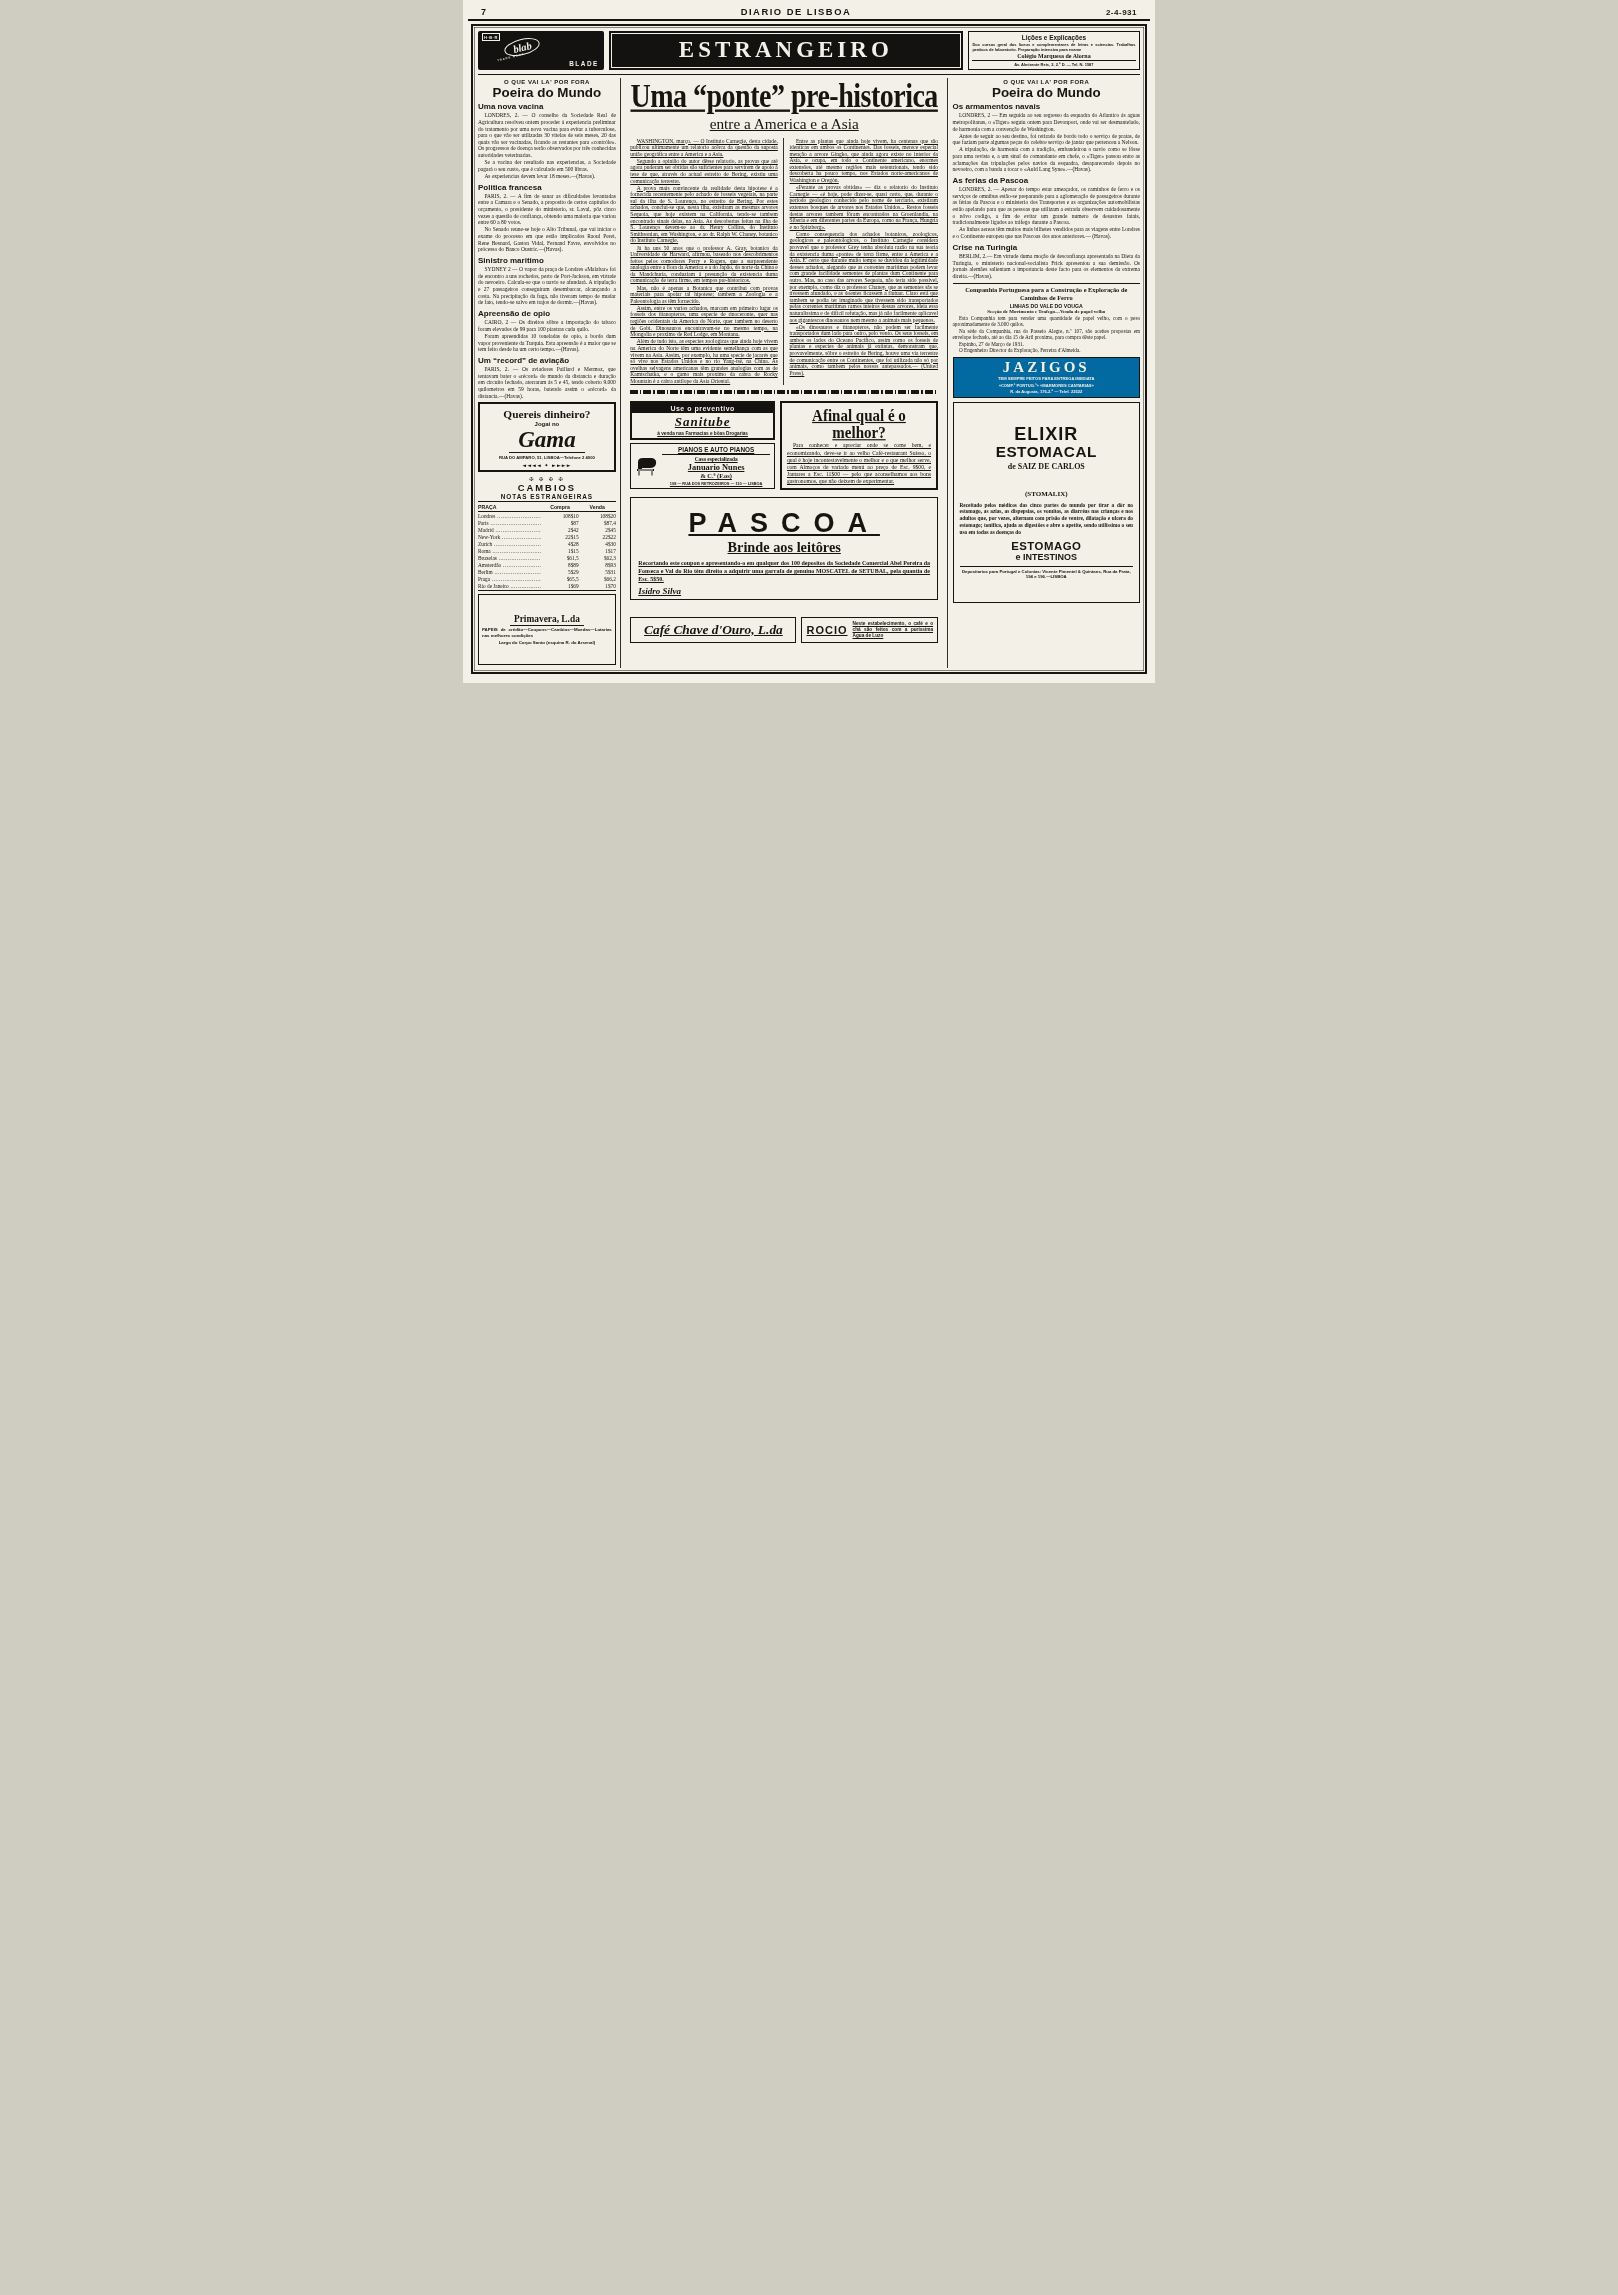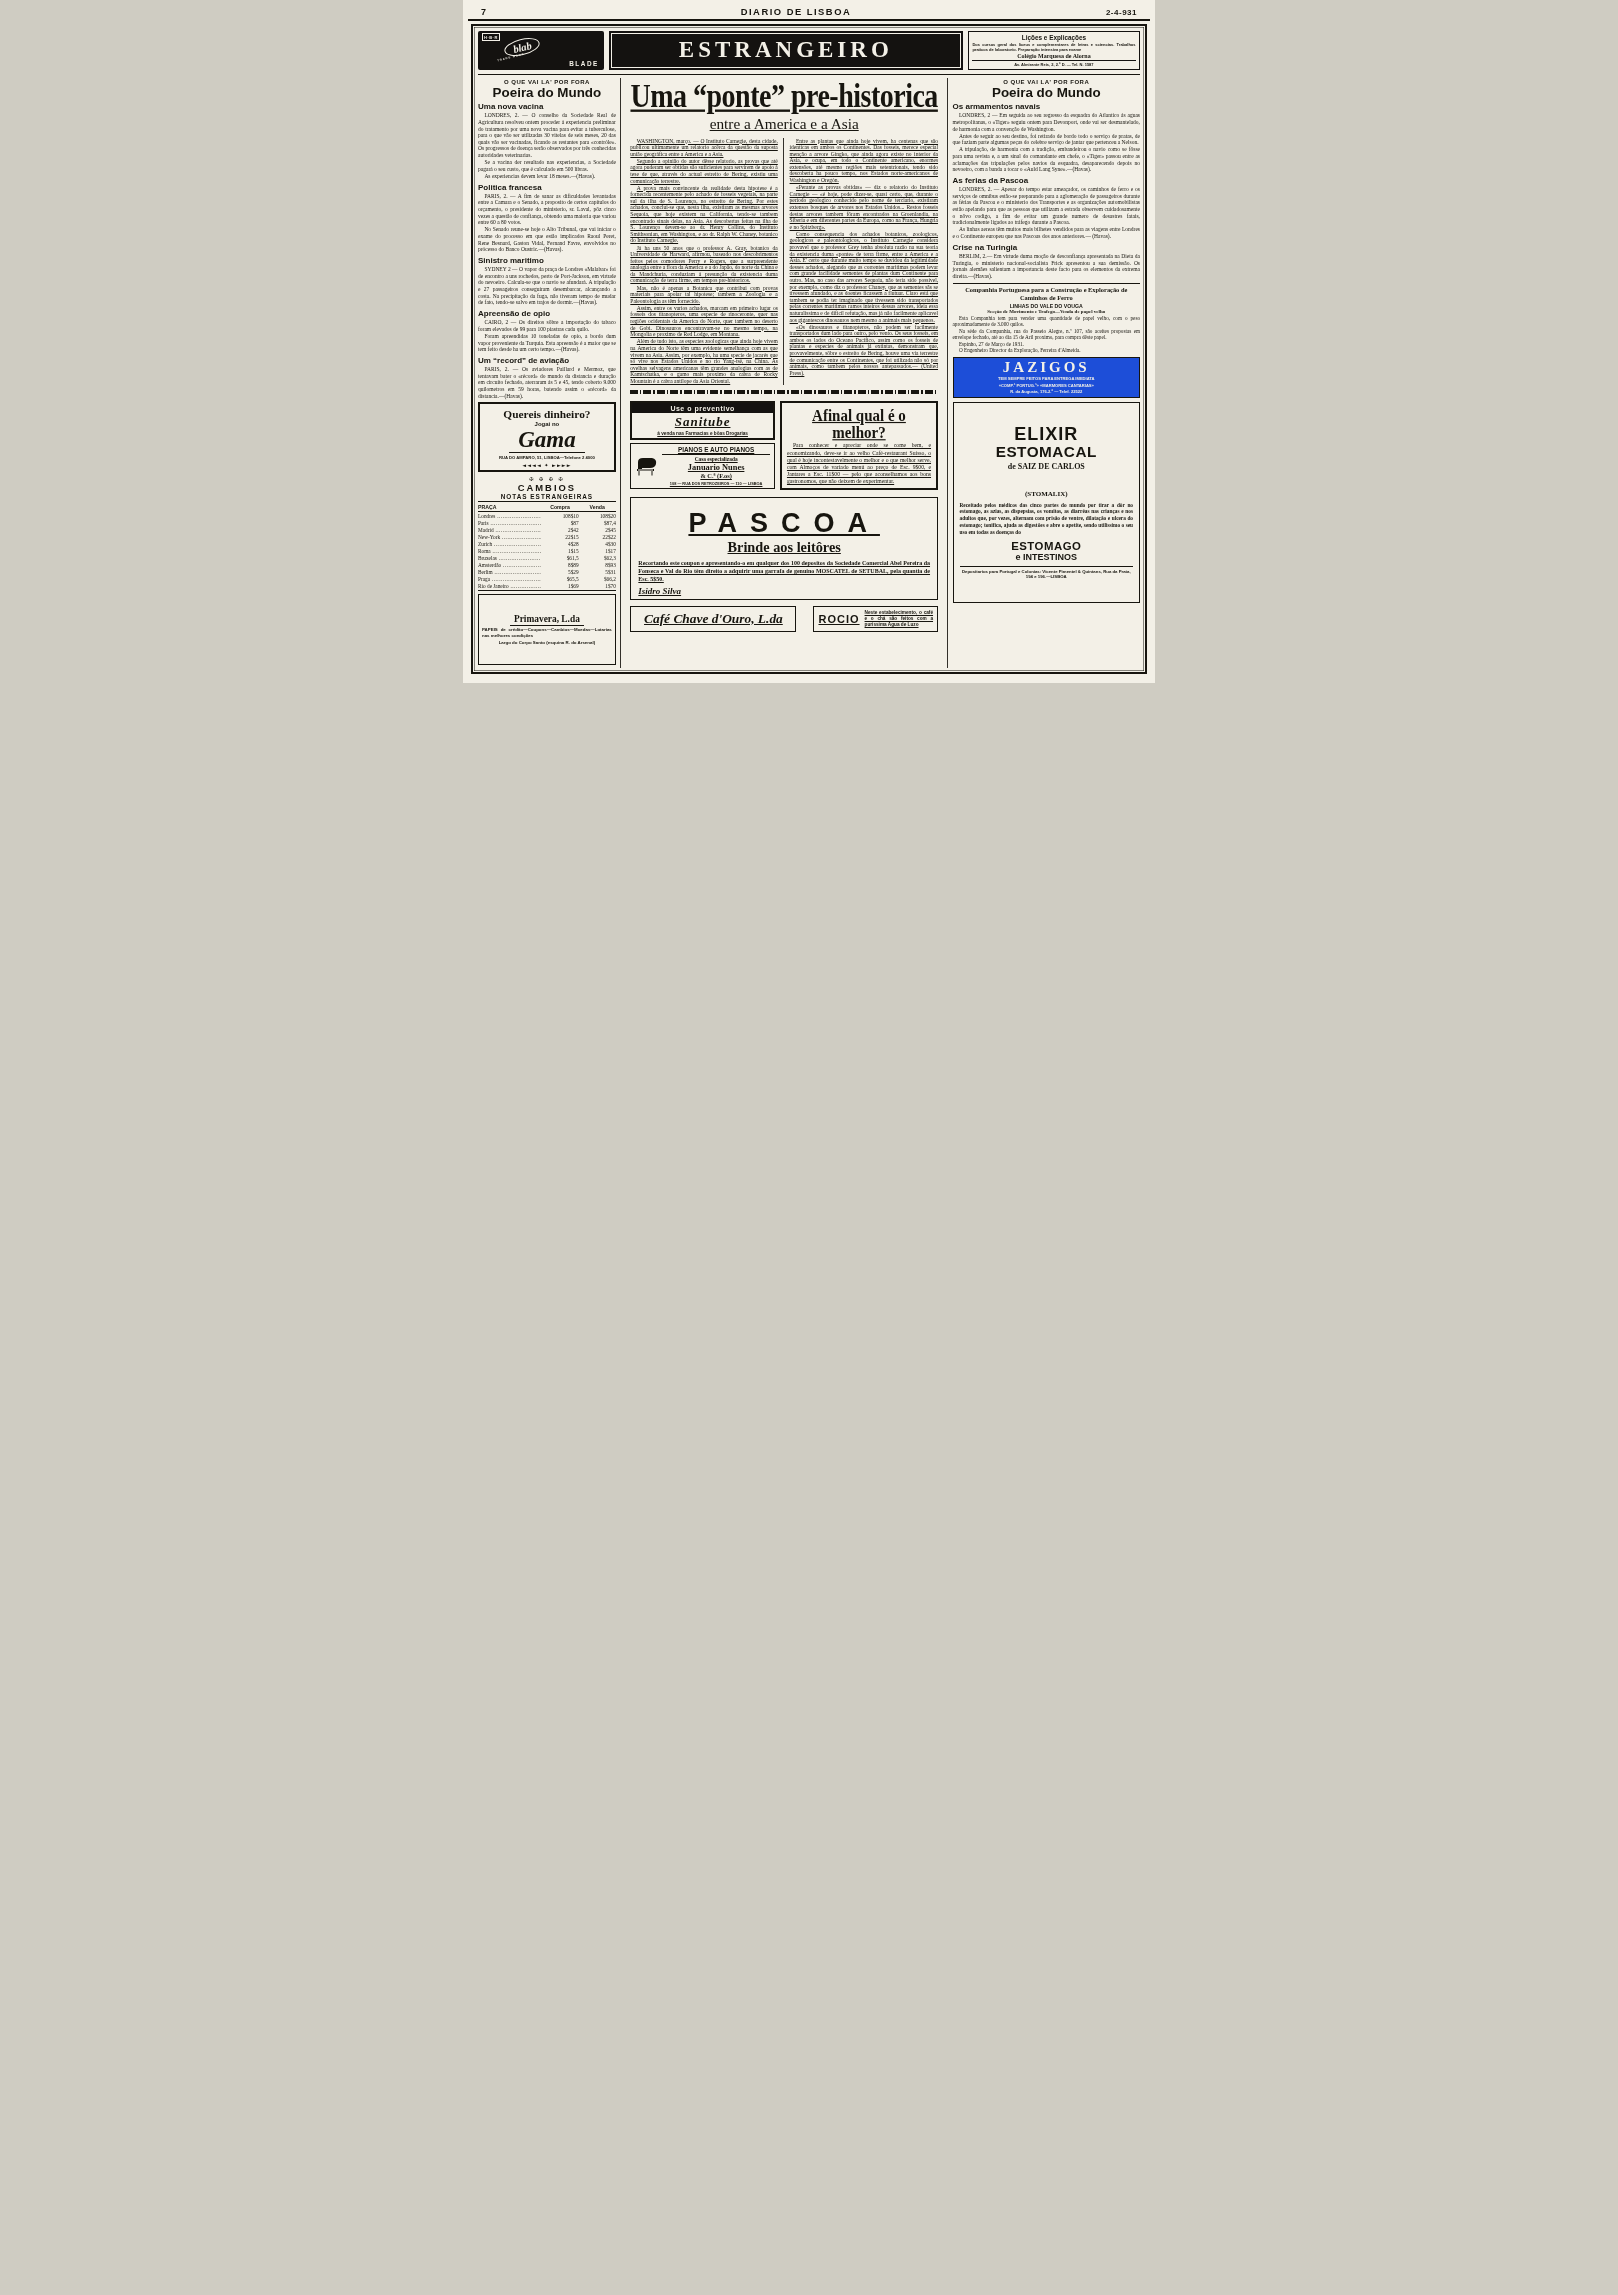--- a/index.html
+++ b/index.html
@@ -114,34 +114,34 @@
   .pianos .a{font:700 3.9px "Liberation Sans",sans-serif;margin-top:1.5px;}
   .melhor{padding:3px 5px;}
   .melhor .t{font:900 15px/1 "Liberation Serif",serif;text-align:center;transform:scaleY(1.15);
              transform-origin:top;margin:1px 0 5px;}
   .melhor .b{font-size:5.7px;line-height:1.25;text-align:justify;text-indent:6px;}
   .pascoa{padding:4px 7px 3px;margin-top:4px;}
   .pascoa .t{font:900 27px/1 "Liberation Sans",sans-serif;text-align:center;letter-spacing:13px;margin:8px 0 2px;}
   .pascoa .s{font:800 14.3px "Liberation Serif",serif;text-align:center;margin:0 0 4px;}
   .pascoa .b{font:600 6px/1.3 "Liberation Serif",serif;text-align:justify;}
   .pascoa .sig{font:italic 800 9px "Liberation Serif",serif;text-align:left;margin:2px 15px 0 0;}
-  .cads-row3{display:grid;grid-template-columns:54% 1fr;column-gap:17px;margin-top:3px;}
+  .cads-row3{display:grid;grid-template-columns:54% 1fr;column-gap:5px;margin-top:14px;}
   .cafe{display:flex;align-items:center;justify-content:center;padding:4px 3px;}
   .cafe .t{font:italic 900 13.4px "Liberation Serif",serif;}
   .rocio{display:flex;gap:5px;align-items:center;padding:2px 4px;}
   .rocio .t{font:900 11px "Liberation Sans",sans-serif;letter-spacing:1px;}
   .rocio .b{font:700 4.7px/1.25 "Liberation Sans",sans-serif;text-align:justify;}
 
   
   .companhia{border-top:1.5px double #17150f;margin-top:4px;padding-top:2px;}
   .companhia .t{font:800 6.4px/1.2 "Liberation Serif",serif;text-align:center;}
   .companhia .l1{font:800 5.2px "Liberation Sans",sans-serif;text-align:center;margin-top:1px;}
   .companhia .l2{font:700 5px "Liberation Serif",serif;text-align:center;margin-bottom:1px;}
   .companhia .body p{font-size:5.2px;}
-  .jazigos{text-align:center;padding:2.5px 3px;background:#1d4ed8;color:#f3f0e7;}
+  .jazigos{text-align:center;padding:2.5px 3px;background:#0369a1;color:#f3f0e7;}
   .jazigos .t{font:800 15px/1 "Liberation Serif",serif;letter-spacing:3px;}
   .jazigos .l{font:700 4.1px/1.35 "Liberation Sans",sans-serif;margin-top:1px;}
   .elixir{padding:22px 6px;text-align:center;margin-top:4px;}
   .elixir .e1{font:900 18px/1 "Liberation Sans",sans-serif;letter-spacing:1px;}
   .elixir .e2{font:900 15.3px/1 "Liberation Sans",sans-serif;letter-spacing:0.5px;margin-top:1px;}
   .elixir .e3{font:800 8px "Liberation Serif",serif;margin-top:2px;}
   .elixir .e4{font:800 7px "Liberation Serif",serif;margin-top:19px;}
   .elixir .b{font:700 5.3px/1.3 "Liberation Serif",serif;text-align:justify;margin:4px 0;}
   .elixir .e5{font:900 11.4px "Liberation Sans",sans-serif;letter-spacing:0.5px;}
   .elixir .e6{font:900 9px "Liberation Sans",sans-serif;}

